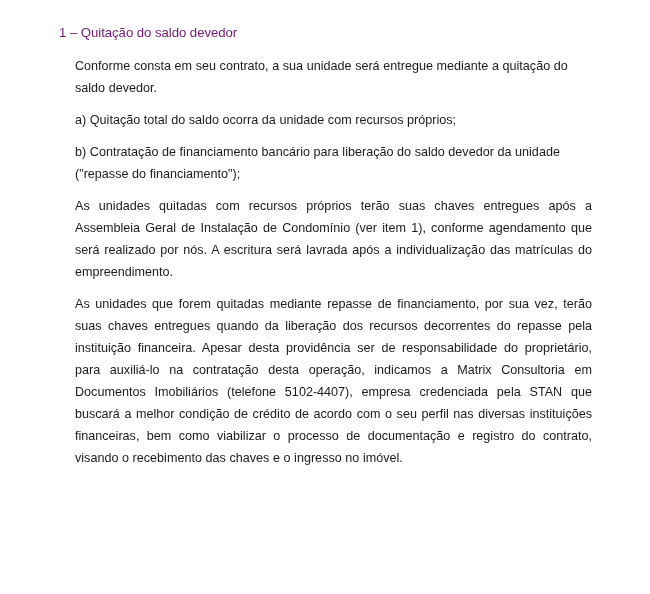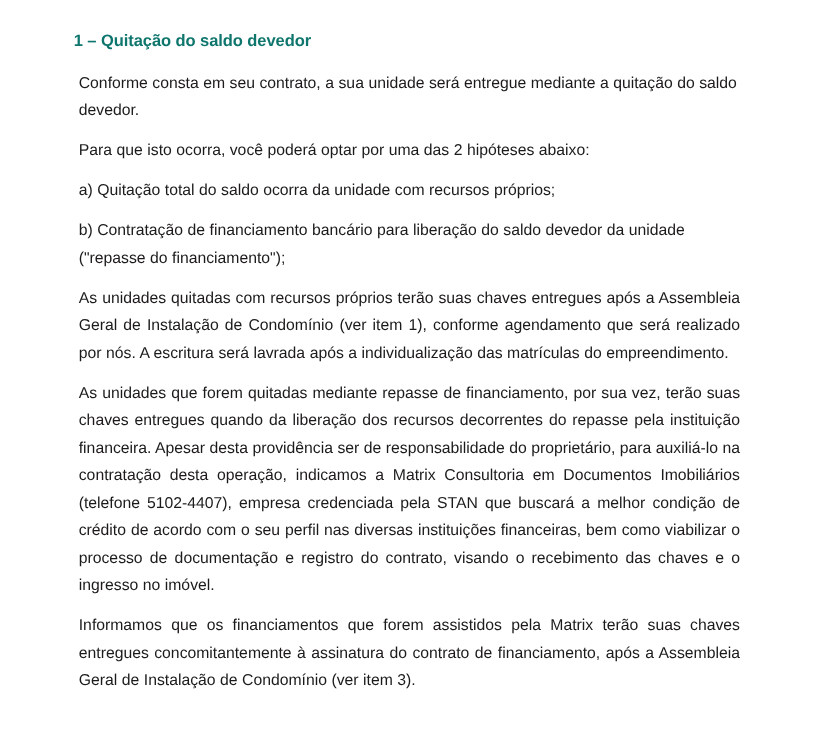--- a/index.html
+++ b/index.html
@@ -17,30 +17,30 @@
   }
   .page {
     width: 650px;
     height: 594px;
     box-sizing: border-box;
     padding: 24px 58px 0 59px;
     background: #ffffff;
   }
   .doc-title {
     font-size: 13.2px;
-    font-weight: bold;
+    font-weight: normal;
     line-height: 18px;
     margin: 0 0 13px 0;
     letter-spacing: -0.05px;
-    color: #0f766e;
+    color: #701a75;
   }
   p.para {
     font-size: 12.6px;
     line-height: 22px;
-    margin: 0 0 10px 4px;
+    margin: 0 0 10px 16px;
     color: #1c1a1b;
     text-align: left;
     word-spacing: 0.1px;
   }
   p.para.justified {
     text-align: justify;
     text-justify: inter-word;
   }
   p.para.last {
     margin-bottom: 0;
@@ -49,25 +49,23 @@
 </style>
 </head>
 <body>
 
 <div class="page">
 
   <h1 class="doc-title">1 – Quitação do saldo devedor</h1>
 
   <p class="para">Conforme consta em seu contrato, a sua unidade será entregue mediante a quitação do saldo devedor.</p>
 
-  <p class="para">Para que isto ocorra, você poderá optar por uma das 2 hipóteses abaixo:</p>
 
   <p class="para">a) Quitação total do saldo ocorra da unidade com recursos próprios;</p>
 
   <p class="para gap-md">b) Contratação de financiamento bancário para liberação do saldo devedor da unidade ("repasse do financiamento");</p>
 
   <p class="para justified gap-md">As unidades quitadas com recursos próprios terão suas chaves entregues após a Assembleia Geral de Instalação de Condomínio  (ver item 1), conforme agendamento que será realizado por nós. A escritura será lavrada após a individualização das matrículas do empreendimento.</p>
 
   <p class="para justified gap-md">As unidades que forem quitadas mediante repasse de financiamento, por sua vez, terão suas chaves entregues quando da liberação dos recursos decorrentes do repasse pela instituição financeira. Apesar desta providência ser de responsabilidade do proprietário, para auxiliá-lo na contratação desta operação, indicamos a Matrix Consultoria em Documentos Imobiliários (telefone 5102-4407), empresa credenciada pela STAN que buscará a melhor condição de crédito de acordo com o seu perfil nas diversas instituições financeiras, bem como viabilizar o processo de documentação e registro do contrato, visando o recebimento das chaves e o ingresso no imóvel.</p>
 
-  <p class="para justified last">Informamos que os financiamentos que forem assistidos pela Matrix terão suas chaves entregues concomitantemente à assinatura do contrato de financiamento, após a Assembleia Geral de Instalação de Condomínio (ver item 3).</p>
 
 </div>
 
 </body></html>

